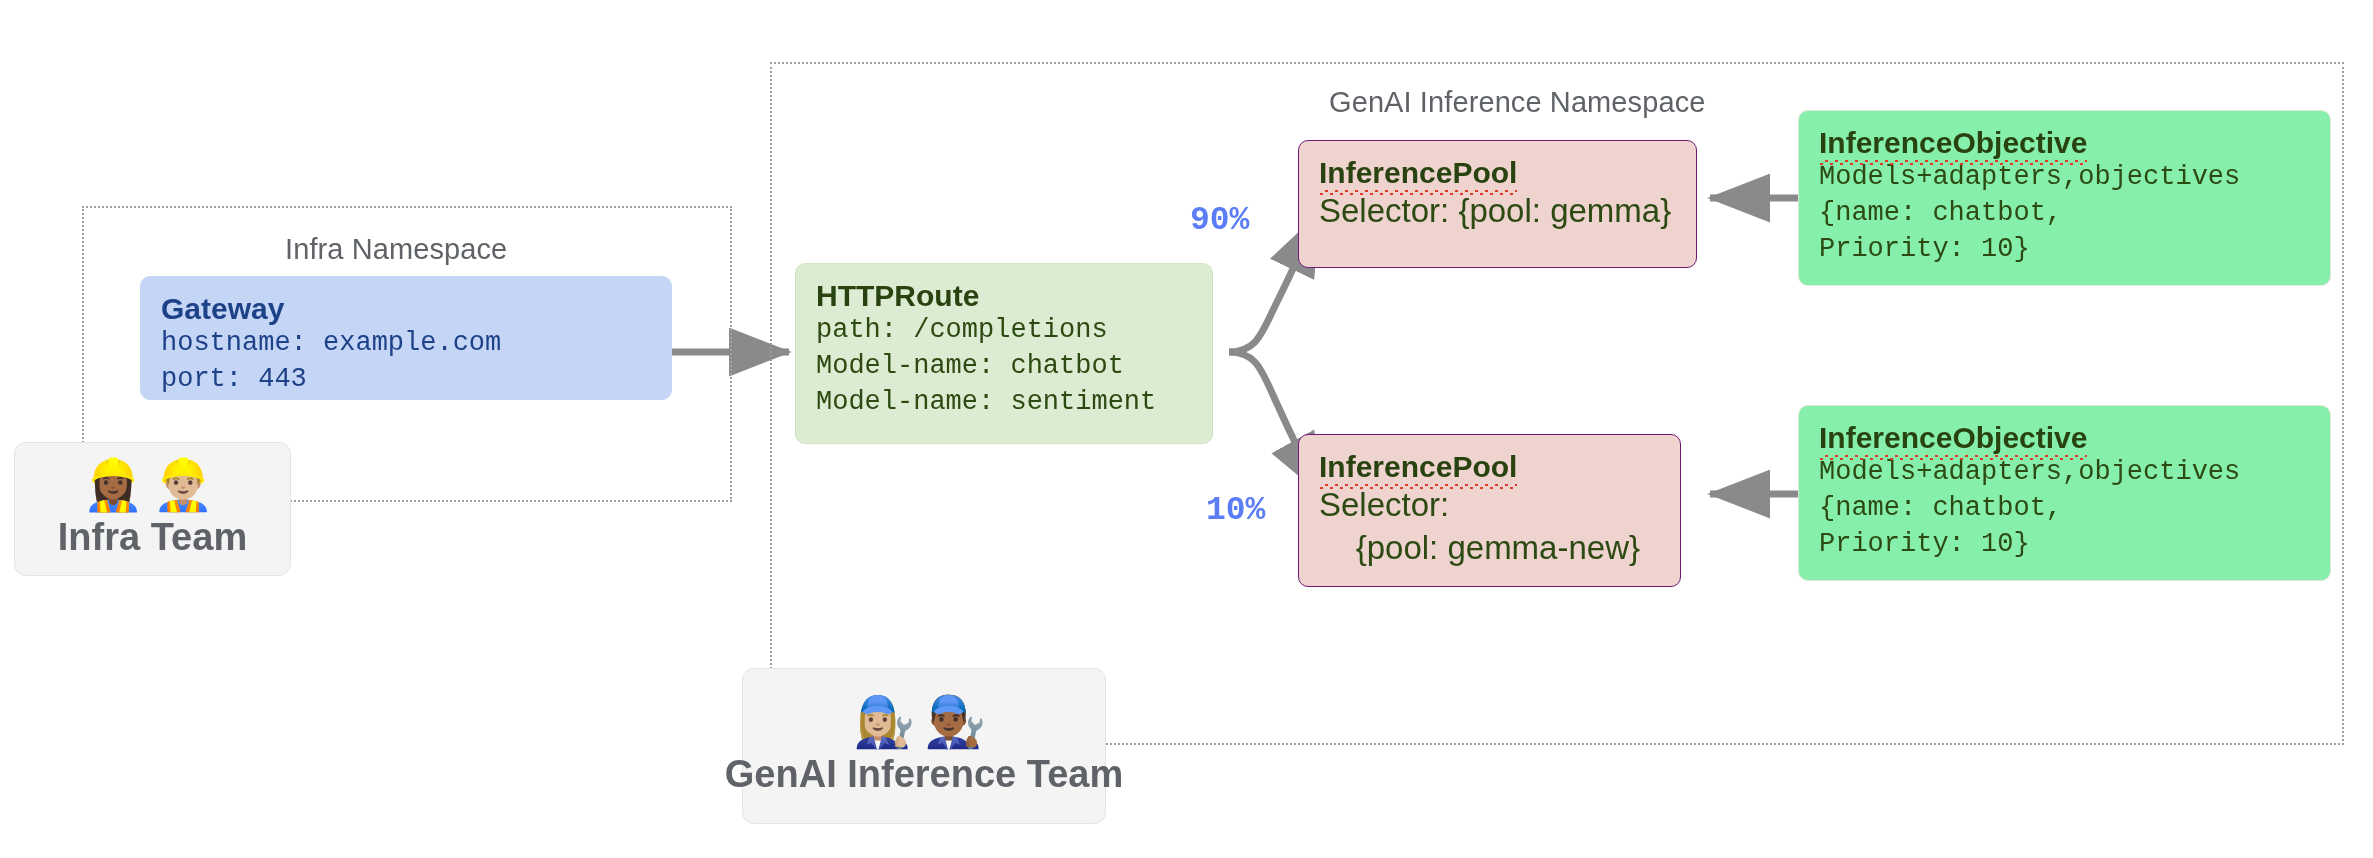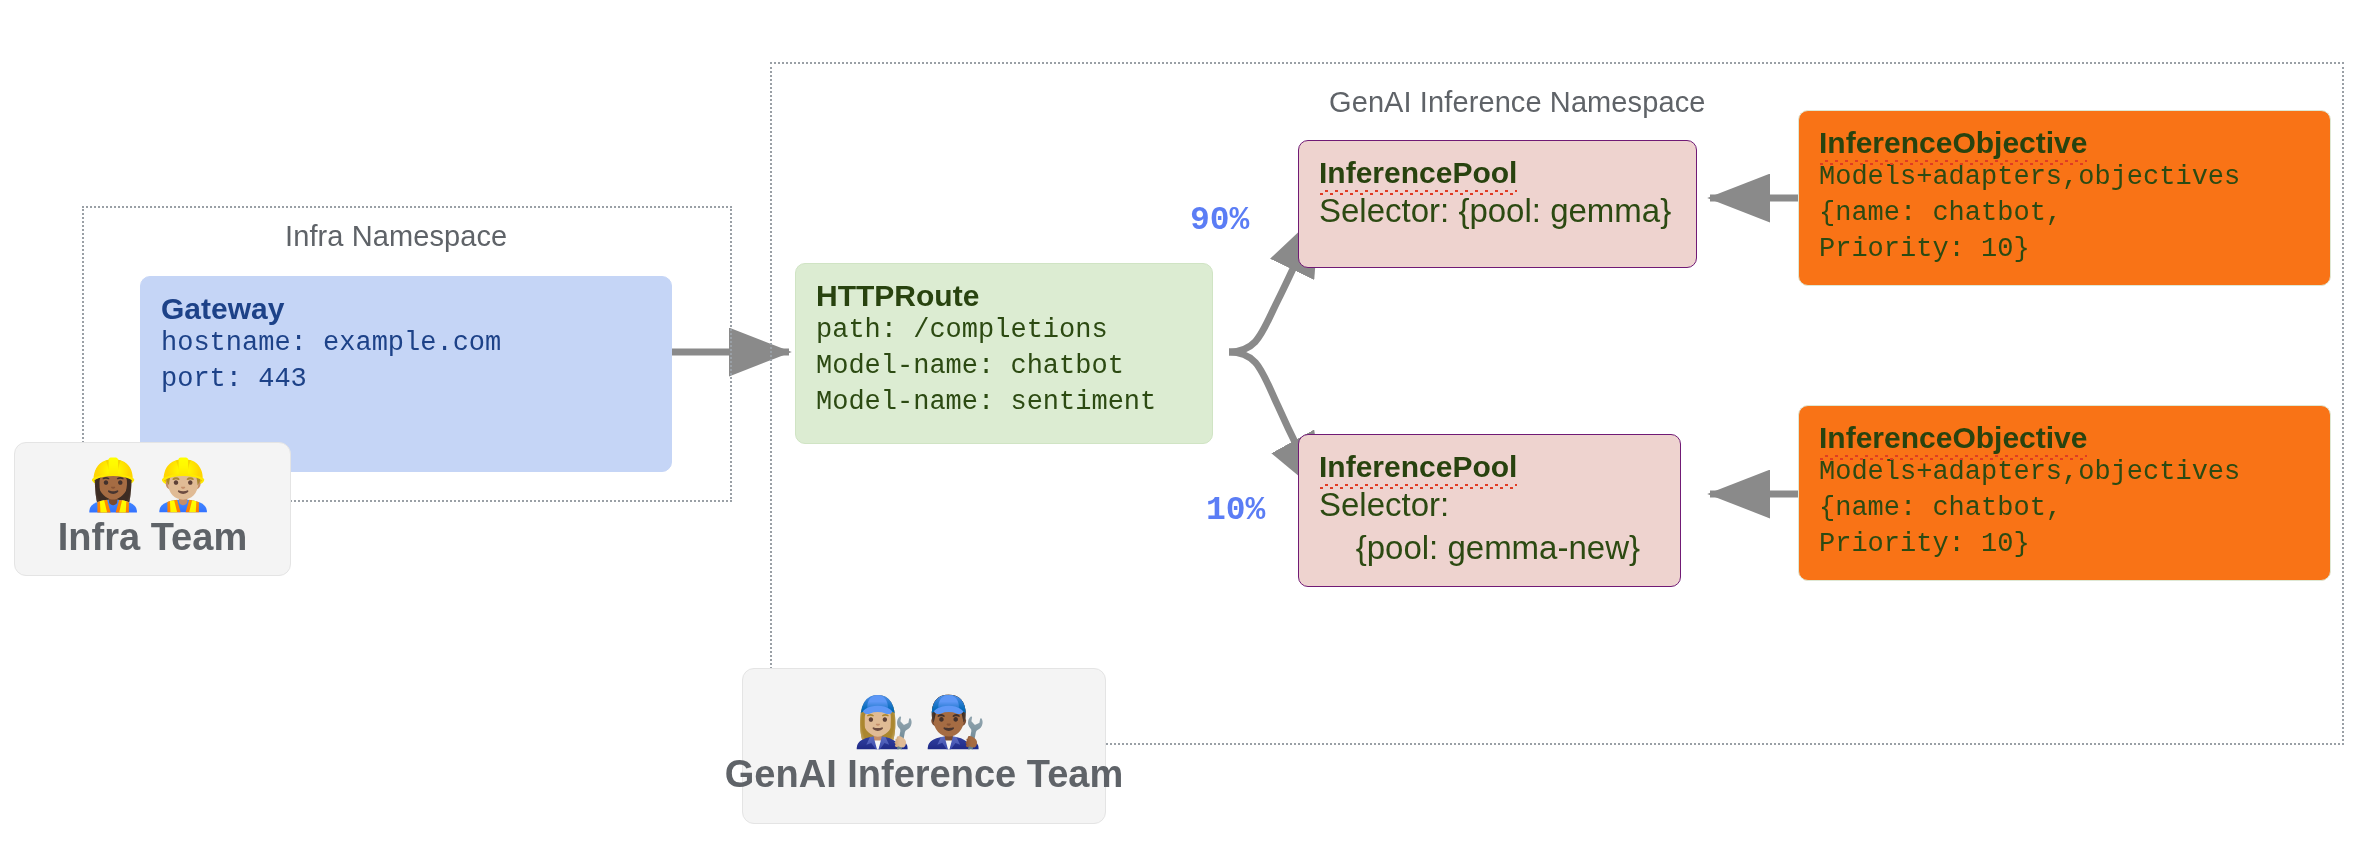--- a/index.html
+++ b/index.html
@@ -98,21 +98,21 @@
   .box-httproute .lines { color: #2c4a12; }
 
   .box-pool {
     background: #eed3cf;
     border: 1px solid #701a75;
   }
   .box-pool .title { color: #28430f; }
   .box-pool .lines { color: #2c4a12; }
 
   .box-objective {
-    background: #f97316;
+    background: #86efac;
     border: 1px solid #dfe8d4;
   }
   .box-objective .title { color: #28430f; }
   .box-objective .lines { color: #2c4a12; }
 
   
   .team {
     position: absolute;
     box-sizing: border-box;
     background: #f4f4f4;
@@ -174,23 +174,23 @@
     <path d="M1229,352 C1258,352 1262,332 1278,300 C1292,272 1308,236 1318,215" fill="none" stroke="#8a8a8a" stroke-width="7" marker-end="url(#arrowhead)"></path>
 
     <path d="M1229,352 C1258,352 1262,372 1278,406 C1294,442 1312,476 1322,494" fill="none" stroke="#8a8a8a" stroke-width="7" marker-end="url(#arrowhead)"></path>
 
     <line x1="1798" y1="198" x2="1710" y2="198" stroke="#8a8a8a" stroke-width="7" marker-end="url(#arrowhead)"></line>
 
     <line x1="1798" y1="494" x2="1710" y2="494" stroke="#8a8a8a" stroke-width="7" marker-end="url(#arrowhead)"></line>
   </svg>
 
   <div class="namespace" style="left:82px; top:206px; width:650px; height:296px;"></div>
-  <div class="ns-title" style="left:285px; top:220px;">Infra Namespace</div>
-
-  <div class="box box-gateway" style="left:140px; top:276px; width:532px; height:196px;">
+  <div class="ns-title" style="left:285px; top:233px;">Infra Namespace</div>
+
+  <div class="box box-gateway" style="left:140px; top:276px; width:532px; height:124px;">
     <div class="title">Gateway</div>
     <div class="lines"><span>hostname: example.com</span>
 <span>port: 443</span></div>
   </div>
 
   <div class="team" style="left:14px; top:442px; width:277px; height:134px;">
     <div class="emojis">👷🏾‍♀️👷🏼‍♂️</div>
     <div class="team-label">Infra Team</div>
   </div>
 

